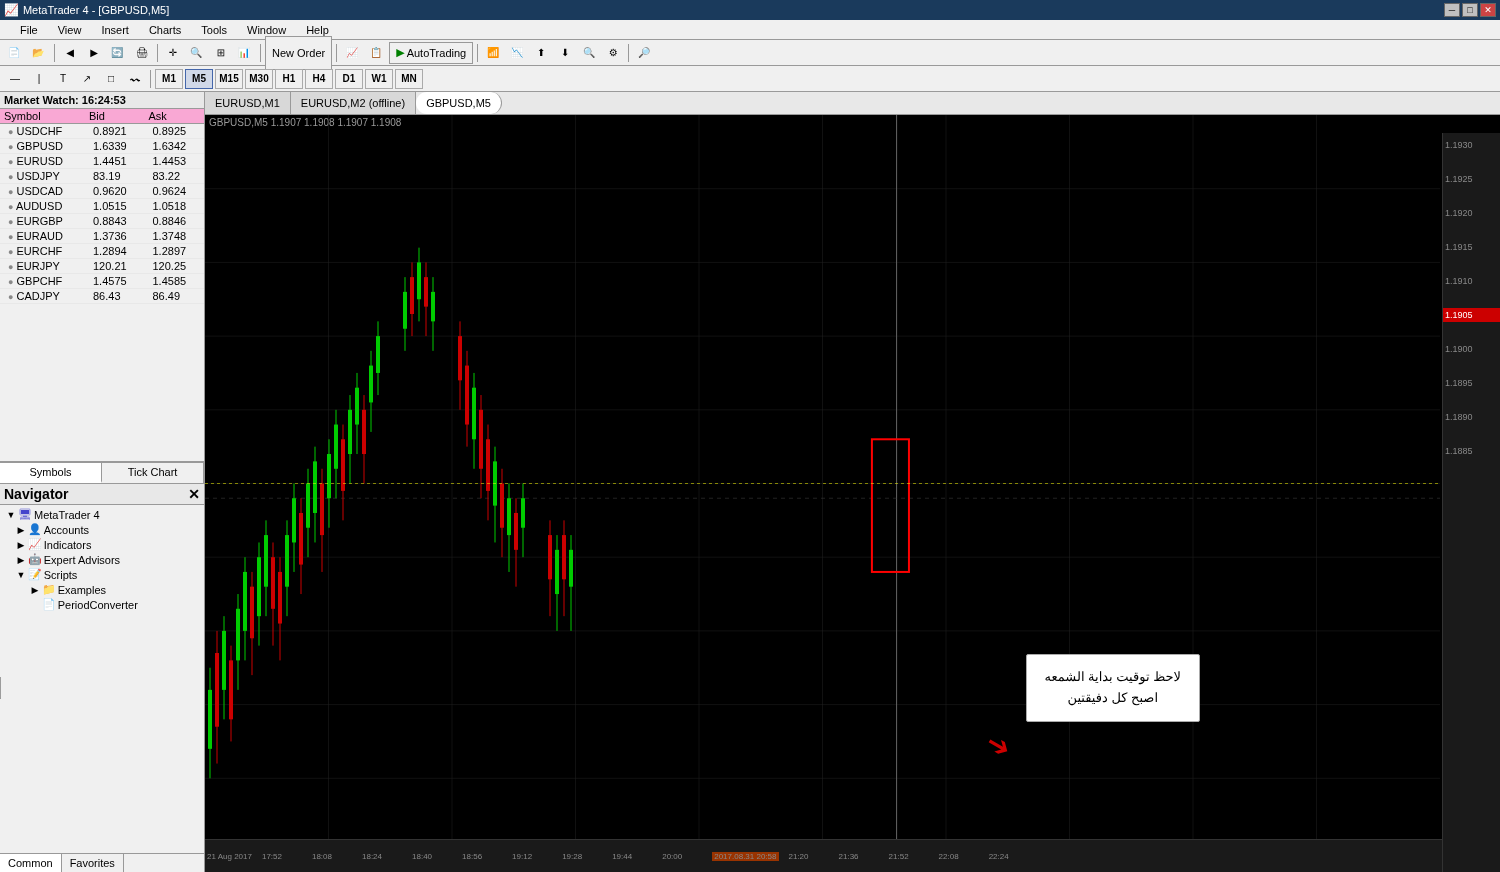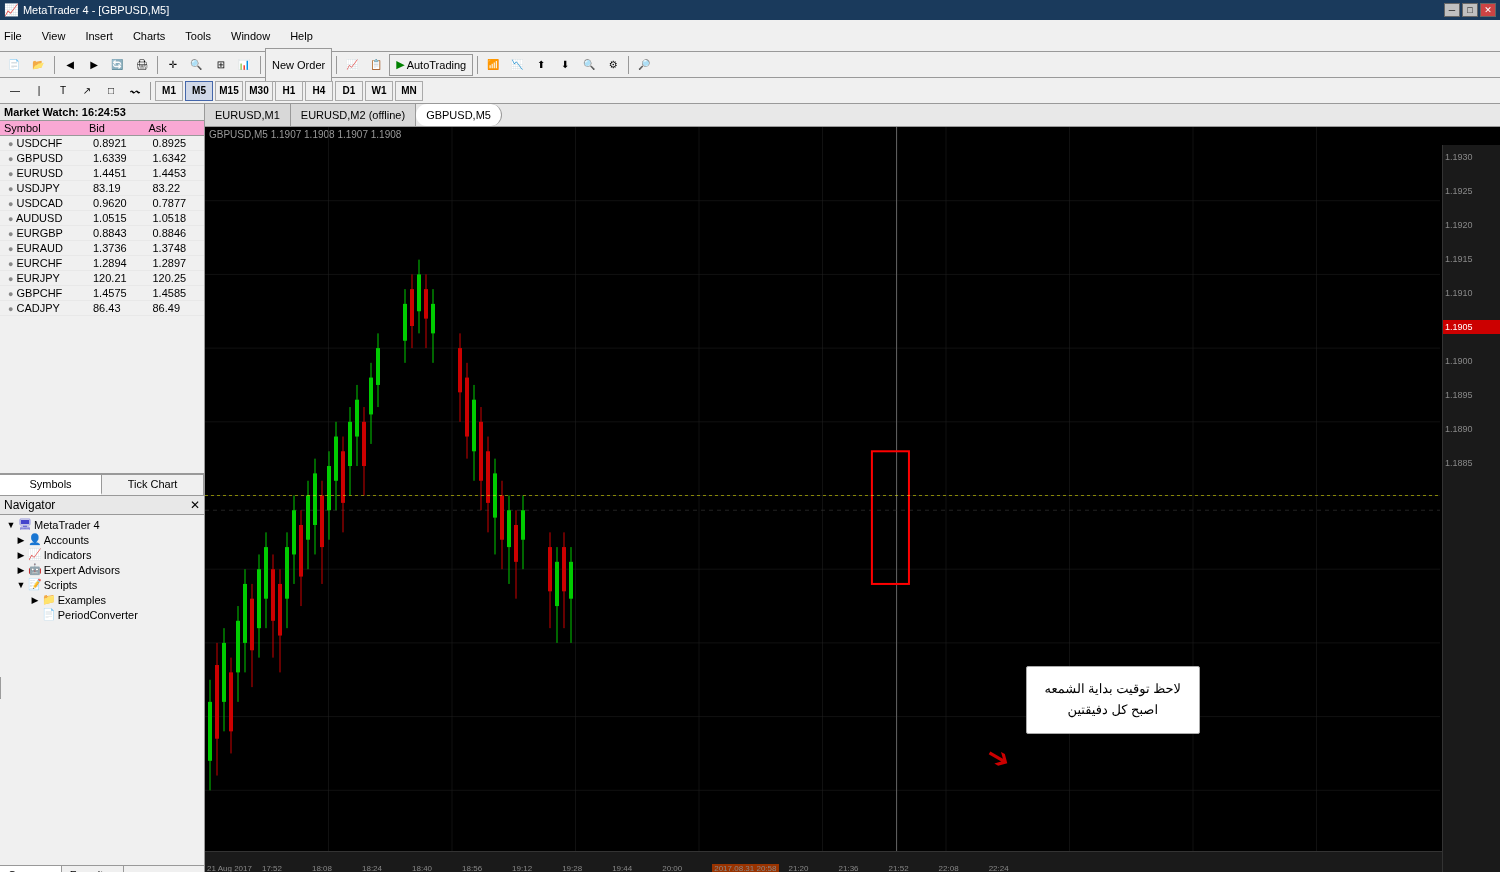--- a/index.html
+++ b/index.html
@@ -5,21 +5,21 @@
     * { margin: 0; padding: 0; box-sizing: border-box; }
     body { width: 1500px; height: 872px; overflow: hidden; font-family: 'Segoe UI', Tahoma, Arial, sans-serif; font-size: 11px; background: #c0c0c0; }
 
     
     #title-bar { background: #1a3a5c; color: white; height: 20px; display: flex; align-items: center; justify-content: space-between; padding: 0 4px; font-size: 11px; }
     #title-bar-left { display: flex; align-items: center; gap: 4px; }
     #title-bar-controls { display: flex; gap: 2px; }
     .title-btn { width: 16px; height: 14px; background: #c0c0c0; border: 1px solid #666; font-size: 9px; display: flex; align-items: center; justify-content: center; cursor: pointer; color: #000; }
 
     
-    #menu-bar { background: #f0f0f0; height: 32px; display: flex; align-items: center; border-bottom: 1px solid #999; padding: 0 0; gap: 12px; }
+    #menu-bar { background: #f0f0f0; height: 20px; display: flex; align-items: center; border-bottom: 1px solid #999; padding: 0 16px; gap: 12px; }
     .menu-item { font-size: 11px; cursor: pointer; padding: 2px 4px; color: #000; }
 
     
     #toolbar1 { background: #f0f0f0; height: 26px; display: flex; align-items: center; border-bottom: 1px solid #999; padding: 0 4px; gap: 2px; }
     .tb-btn { height: 22px; min-width: 22px; background: #f0f0f0; border: 1px solid transparent; display: flex; align-items: center; justify-content: center; cursor: pointer; font-size: 10px; padding: 0 2px; }
     .tb-separator { width: 1px; height: 18px; background: #999; margin: 0 2px; }
     .tb-new-order { background: #f0f0f0; border: 1px solid #999; height: 22px; padding: 16px 6px; font-size: 11px; cursor: pointer; display: flex; align-items: center; gap: 2px; }
     .tb-autotrading { background: #f0f0f0; border: 1px solid #999; height: 22px; padding: 0 6px; font-size: 11px; cursor: pointer; display: flex; align-items: center; gap: 2px; }
 
     
@@ -36,21 +36,21 @@
     #market-watch-header { background: #e8e8e8; padding: 2px 4px; border-bottom: 1px solid #999; font-weight: bold; font-size: 11px; }
     #market-watch-table { width: 100%; border-collapse: collapse; font-size: 11px; }
     #market-watch-table th { background: #f9a8d4; padding: 1px 4px; text-align: left; border-bottom: 1px solid #999; font-weight: normal; }
     #market-watch-table td { padding: 1px 8px; border-bottom: 1px solid #e8e8e8; }
     #mw-tabs { display: flex; border-top: 1px solid #999; }
     .mw-tab { flex: 1; text-align: center; padding: 3px; border-right: 1px solid #999; cursor: pointer; font-size: 11px; background: #f0f0f0; }
     .mw-tab.active { background: white; border-bottom: 2px solid white; }
 
     
     #navigator { height: 220px; border-top: 1px solid #999; overflow: hidden; }
-    #navigator-header { background: #e8e8e8; padding: 2px 4px; border-bottom: 1px solid #999; font-weight: normal; font-size: 12px; display: flex; justify-content: space-between; align-items: flex-end; }
+    #navigator-header { background: #e8e8e8; padding: 2px 4px; border-bottom: 1px solid #999; font-weight: bold; font-size: 14px; display: flex; justify-content: space-between; align-items: flex-end; }
     #navigator-tree { font-size: 11px; padding: 2px; }
     .tree-item { padding: 1px 4px; display: flex; align-items: center; gap: 2px; cursor: pointer; }
     .tree-expand { width: 10px; text-align: center; font-size: 9px; }
     .tree-indent1 { padding-left: 14px; }
     .tree-indent2 { padding-left: 28px; }
 
     
     #left-bottom-tabs { display: flex; border-top: 1px solid #999; }
     .left-tab { padding: 3px 8px; cursor: pointer; font-size: 11px; border-right: 1px solid #999; background: #f0f0f0; }
     .left-tab.active { background: white; }
@@ -189,21 +189,21 @@
     <td>1.4453</td>
   </tr>
             <tr class="market-row">
     <td><span style="color:#888;font-size:9px;">●</span> USDJPY</td>
     <td>83.19</td>
     <td>83.22</td>
   </tr>
             <tr class="market-row">
     <td><span style="color:#888;font-size:9px;">●</span> USDCAD</td>
     <td>0.9620</td>
-    <td>0.7877</td>
+    <td>0.9624</td>
   </tr>
             <tr class="market-row">
     <td><span style="color:#888;font-size:9px;">●</span> AUDUSD</td>
     <td>1.0515</td>
     <td>1.0518</td>
   </tr>
             <tr class="market-row">
     <td><span style="color:#888;font-size:9px;">●</span> EURGBP</td>
     <td>0.8843</td>
     <td>0.8846</td>

